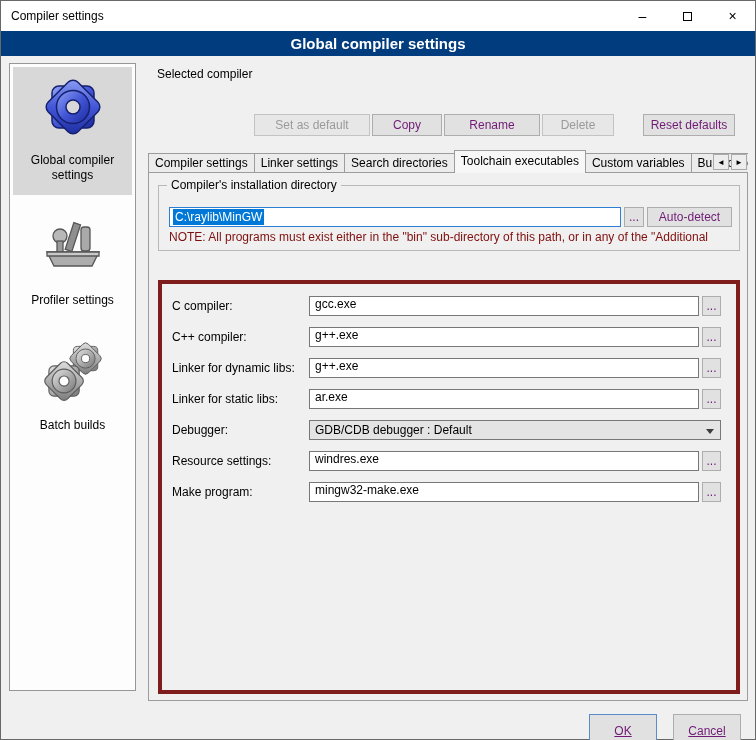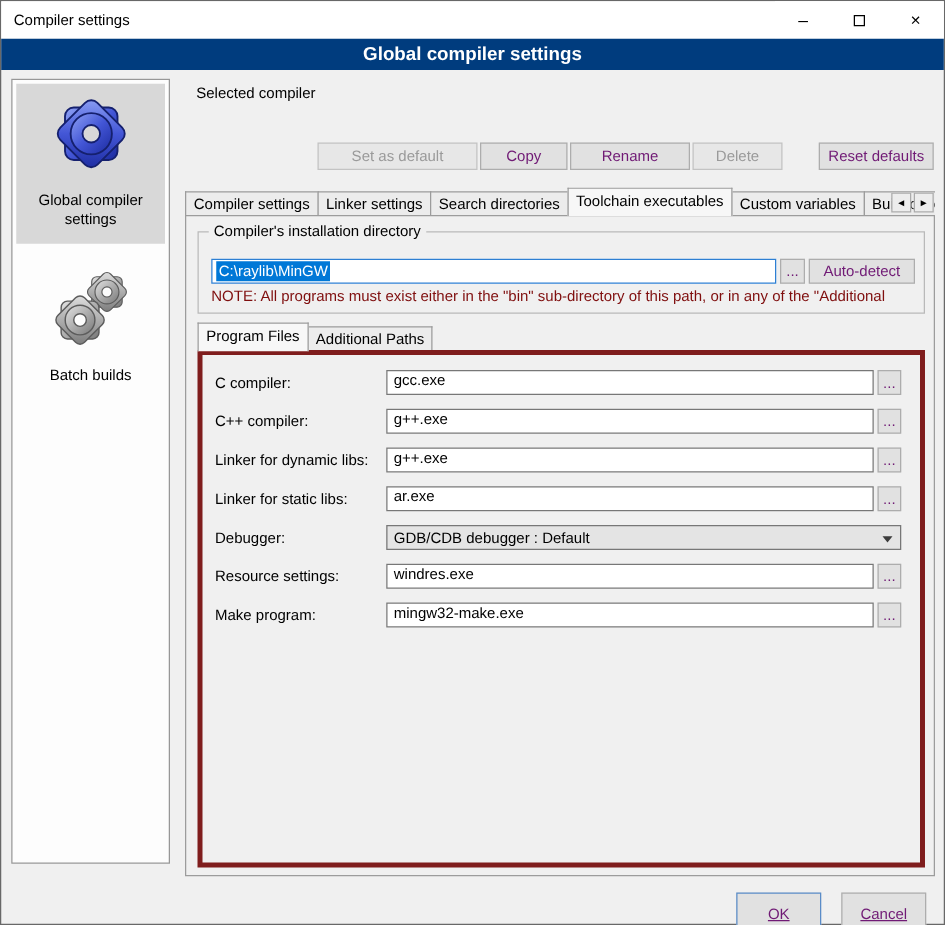--- a/index.html
+++ b/index.html
@@ -30,21 +30,21 @@
   .field-label-sc { position:absolute; left:156px; top:66px; }
   .combo { position:absolute; left:156px; top:84px; width:585px; height:22px; background:#fff; border:1px solid #707070; display:flex; align-items:center; padding:0 20px 0 6px; }
   .chev { width:0; height:0; border-left:4px solid transparent; border-right:4px solid transparent; border-top:5px solid #3c3c3c; }
   .combo .chev { position:absolute; right:7px; top:9px; }
 
   
   .btn { background:#e1e1e1; border:1px solid #adadad; height:22px; font-family:inherit; font-size:12px; color:#701a75; display:inline-flex; align-items:center; justify-content:center; cursor:default; }
   .btn.disabled { color:#9a9a9a; border-color:#c3c3c3; background:#e7e7e7; }
   .btn-row { position:absolute; left:253px; top:113px; display:flex; }
   .btn-row .btn + .btn { margin-left:2px; }
-  .b-setdef { width:128px; } .b-copy { width:70px; } .b-rename { width:96px; } .b-delete { width:72px; }
+  .b-setdef { width:116px; } .b-copy { width:70px; } .b-rename { width:96px; } .b-delete { width:72px; }
   .b-reset { width:92px; margin-left:29px !important; }
 
   
   .tabbar { position:absolute; left:147px; top:149px; width:600px; height:23px; white-space:nowrap; overflow:hidden; z-index:2; }
   .tab { display:inline-block; vertical-align:top; height:19px; line-height:18px; margin-top:3px; padding:0 6px; background:#ececec; border:1px solid #9c9c9c; border-bottom:0; margin-right:-1px; cursor:default; }
   .tab.active { height:23px; line-height:21px; margin-top:0; background:#f7f7f7; position:relative; z-index:3; }
   .tab-arrows { position:absolute; right:1px; top:4px; display:flex; gap:2px; }
   .arrow-btn { width:16px; height:16px; background:#ededed; border:1px solid #ababab; font-size:8px; display:flex; align-items:center; justify-content:center; padding:0; font-family:inherit; }
 
   
@@ -111,20 +111,33 @@
         <g stroke="#15206e" stroke-width="1.5">
           <rect x="11" y="11" width="42" height="42" rx="7" fill="url(#g-blue)"></rect>
           <rect x="11" y="11" width="42" height="42" rx="7" fill="url(#g-blue)" transform="rotate(45 32 32)"></rect>
           <circle cx="32" cy="32" r="16.5" fill="url(#g-blue)"></circle>
           <circle cx="32" cy="32" r="7" fill="#d8d8d8"></circle>
         </g>
       </svg>
       <span class="side-lbl">Global compiler settings</span>
     </div>
 
+    <div class="side-item">
+      <svg class="side-icon" viewBox="0 0 64 64">
+        <g stroke="#565656" stroke-width="1.3">
+          <rect x="40" y="12" width="9" height="24" rx="3" fill="#a9a9a9"></rect>
+          <rect x="29" y="8" width="7" height="28" fill="#8f8f8f" transform="rotate(18 32 20)"></rect>
+          <circle cx="19" cy="21" r="7" fill="#b8b8b8"></circle>
+          <rect x="16" y="26" width="6" height="12" fill="#9a9a9a"></rect>
+          <path d="M6 37 h52 l-7 14 H13 Z" fill="#adadad"></path>
+          <path d="M6 37 h52 v4 H6 Z" fill="#c9c9c9"></path>
+        </g>
+      </svg>
+      <span class="side-lbl">Profiler settings</span>
+    </div>
 
     <div class="side-item">
       <svg class="side-icon" viewBox="0 0 64 64">
         <defs>
           <linearGradient id="g-gray" x1="0" y1="0" x2="1" y2="1">
             <stop offset="0" stop-color="#e2e2e2"></stop>
             <stop offset="0.55" stop-color="#a8a8a8"></stop>
             <stop offset="1" stop-color="#787878"></stop>
           </linearGradient>
         </defs>
@@ -170,23 +183,20 @@
     <div class="groupbox">
       <span class="legend">Compiler's installation directory</span>
       <div class="dir-input">
         <span class="selection">C:\raylib\MinGW</span>
       </div>
       <button class="btn gb-browse">...</button>
       <button class="btn gb-auto">Auto-detect</button>
       <div class="note">NOTE: All programs must exist either in the "bin" sub-directory of this path, or in any of the "Additional</div>
     </div>
 
-    <div class="subtabbar">
-      <span class="tab active">Program Files</span><span class="tab">Additional Paths</span>
-    </div>
 
     <div class="subpanel">
 
       <div class="frow">
         <span class="flabel">C compiler:</span>
         <div class="finput">
           <span>gcc.exe</span>
         </div>
         <button class="btn fbrowse">...</button>
       </div>

